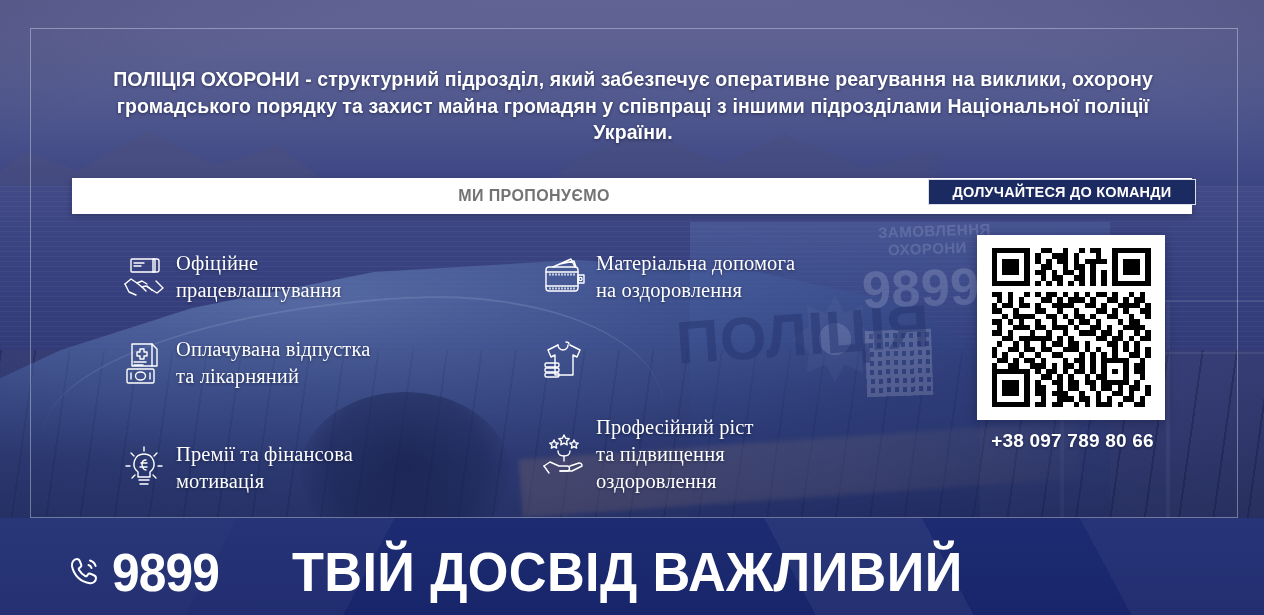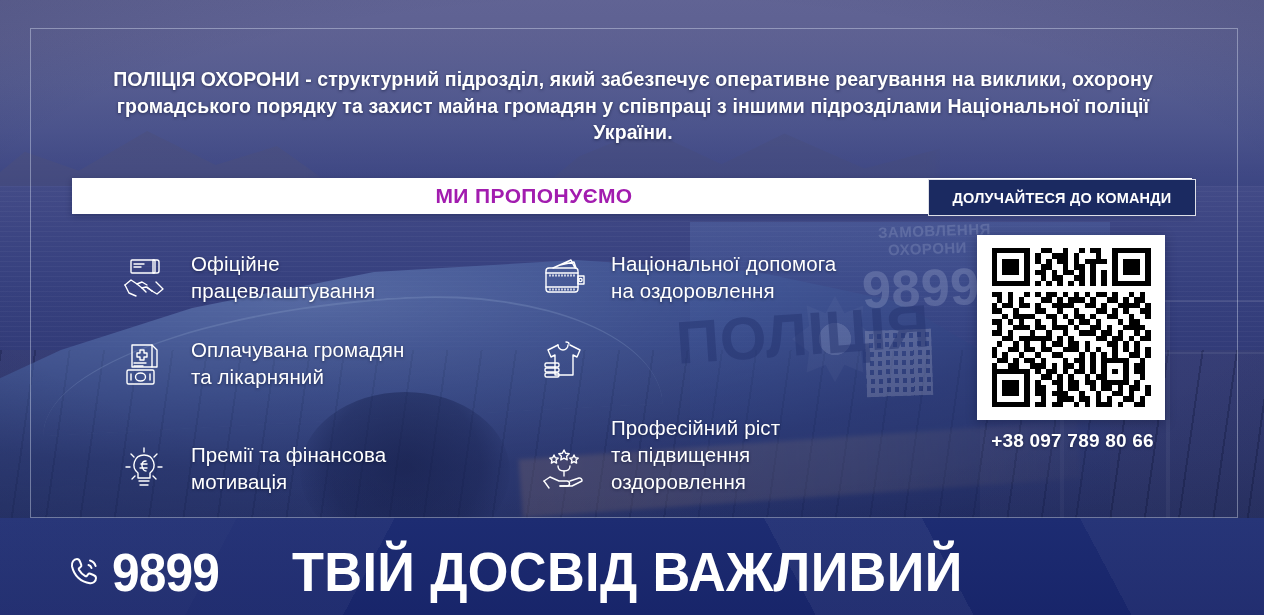--- a/index.html
+++ b/index.html
@@ -211,30 +211,30 @@
     position: absolute;
     left: 72px; top: 178px;
     width: 1120px; height: 36px;
     background: #ffffff;
     display: flex;
     align-items: center;
     justify-content: center;
     box-shadow: 0 2px 6px rgba(8,14,40,.30);
   }
   .offer-title {
-    color: #a21caf;
-    font-size: 21px;
+    color: #737373;
+    font-size: 16px;
     font-weight: 700;
     letter-spacing: .4px;
     transform: translateX(-98px);
   }
   .join-btn {
     position: absolute;
     left: 928px; top: 179px;
-    width: 268px; height: 37px;
+    width: 268px; height: 26px;
     background: #1b2a61;
     border: 1px solid rgba(255,255,255,.85);
     display: flex;
     align-items: center;
     justify-content: center;
     color: #ffffff;
     font-size: 14.5px;
     font-weight: 700;
     letter-spacing: .2px;
     cursor: pointer;
@@ -246,22 +246,23 @@
     left: 118px; top: 243px;
     width: 840px; height: 262px;
   }
   .bcol { position: absolute; top: 0; width: 420px; }
   .bcol.left  { left: 0; }
   .bcol.right { left: 420px; }
 
   .benefit {
     position: absolute;
     display: flex;
-    align-items: flex-end;
-    gap: 21px;
+    align-items: center;
+    gap: 6px;
+    font-family: Liberation Serif, serif;
   }
   .bcol.left  .benefit.i0 { top: 6px; }
   .bcol.left  .benefit.i1 { top: 92px; }
   .bcol.left  .benefit.i2 { top: 166px; margin-top: 31px; }
   .bcol.right .benefit.i0 { top: 6px; }
   .bcol.right .benefit.i1 { top: 92px; }
   .bcol.right .benefit.i2 { top: 170px; }
 
   .b-icon {
     flex: 0 0 auto;
@@ -431,21 +432,21 @@
           <svg viewBox="0 0 48 48" fill="none" stroke="#fff" stroke-width="1.4" stroke-linecap="round" stroke-linejoin="round">
             <path d="M12 5h20v22H12z"></path>
             <path d="M32 5l5 5v17h-5"></path>
             <path d="M20 10h4v3h3v4h-3v3h-4v-3h-3v-4h3z"></path>
             <path d="M14 23h12M14 26h9"></path>
             <rect x="7" y="30" width="27" height="14" rx="1.5"></rect>
             <ellipse cx="20.5" cy="37" rx="5" ry="4"></ellipse>
             <path d="M11 34v6M30 34v6"></path>
           </svg>
         </span>
-        <span class="b-text">Оплачувана громадян
+        <span class="b-text">Оплачувана відпустка
 та лікарняний</span>
       </div>
 
       <div class="benefit i2">
         <span class="b-icon">
           <svg viewBox="0 0 48 48" fill="none" stroke="#fff" stroke-width="1.4" stroke-linecap="round" stroke-linejoin="round">
             <path d="M24 10a10 10 0 0 0-6 18v5h12v-5a10 10 0 0 0-6-18z"></path>
             <path d="M19 36h10M20 40h8"></path>
             <path d="M24 3v4M11 9l3 3M37 9l-3 3M6 22h4M38 22h4M12 34l3-3M36 34l-3-3"></path>
             <path d="M21 19h6M20 23h7M26 16c-3 0-4 2-4 4s1 6 4 6"></path>
@@ -464,21 +465,21 @@
           <svg viewBox="0 0 48 48" fill="none" stroke="#fff" stroke-width="1.4" stroke-linecap="round" stroke-linejoin="round">
             <path d="M13 14l18-8 4 8M20 11l14-3 2 6"></path>
             <rect x="6" y="14" width="32" height="24" rx="3"></rect>
             <path d="M6 19h32M6 33h32"></path>
             <path d="M38 22h6v8h-6z"></path>
             <circle cx="40.5" cy="26" r="1.6"></circle>
             <path d="M10 21v1M13 21v1M16 21v1M19 21v1M22 21v1M25 21v1M28 21v1M31 21v1M34 21v1"></path>
             <path d="M10 35v1M13 35v1M16 35v1M19 35v1M22 35v1M25 35v1M28 35v1M31 35v1M34 35v1"></path>
           </svg>
         </span>
-        <span class="b-text">Національної допомога
+        <span class="b-text">Матеріальна допомога
 на оздоровлення</span>
       </div>
 
       <div class="benefit i1">
         <span class="b-icon">
           <svg viewBox="0 0 48 48" fill="none" stroke="#fff" stroke-width="1.4" stroke-linecap="round" stroke-linejoin="round">
             <path d="M18 8l-10 5 3 7 4-2v20h18V18l4 2 3-7-10-5"></path>
             <path d="M18 8a5 5 0 0 0 10 0"></path>
             <path d="M26 5c2 0 3 1 3 2"></path>
             <rect x="5" y="26" width="14" height="4" rx="1.5"></rect>

